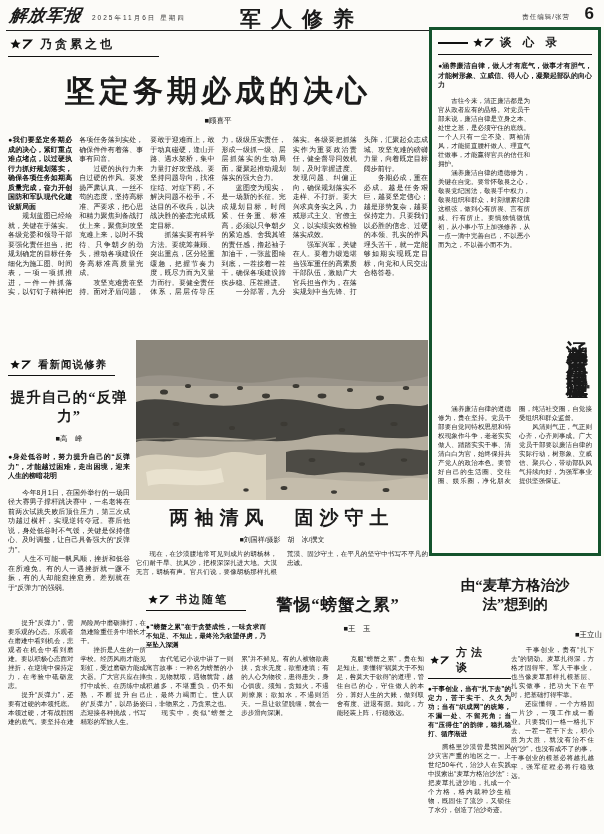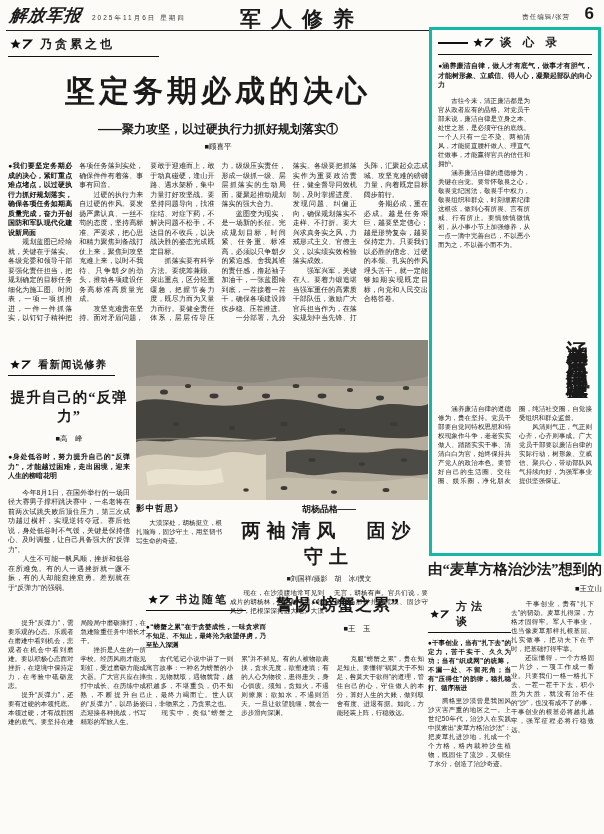--- a/index.html
+++ b/index.html
@@ -27,21 +27,21 @@
   .lead{font-weight:bold;color:#111;}
   
   .forum{position:absolute;left:8px;top:36px;width:420px;}
   .forum h1{margin:14px 0 0;text-align:center;font-size:30px;letter-spacing:4px;
             font-family:"Liberation Serif",serif;}
   .forum .sub{margin-top:9px;text-align:center;font-weight:bold;font-size:12px;}
   .forum .auth{margin-top:4px;text-align:center;font-size:7.5px;}
   .cols6{margin-top:9px;column-count:6;column-gap:7px;height:200px;overflow:hidden;}
   
   .talkbox{position:absolute;left:429px;top:27px;width:172px;height:529px;
-           border:3px solid #14b8a6;background:#fdfcf9;box-sizing:border-box;padding:5px 6px;}
+           border:3px solid #14532d;background:#fdfcf9;box-sizing:border-box;padding:5px 6px;}
   .talk-head{display:flex;align-items:center;gap:5px;border-bottom:1.5px solid #111;
              padding-bottom:4px;font-weight:bold;font-size:11.5px;letter-spacing:4px;}
   .talk-head .hl{width:30px;height:2px;background:#111;}
   .talk-lead{margin-top:6px;font-size:7px;line-height:9.5px;font-weight:bold;text-align:justify;word-break:break-all;}
   .talk-main{display:flex;margin-top:6px;height:302px;overflow:hidden;}
   .talk-bodyL{width:92px;overflow:hidden;}
   .vwrap{flex:1;display:flex;justify-content:flex-end;writing-mode:vertical-rl;padding-top:4px;}
   .vhead{font-size:22px;font-weight:bold;letter-spacing:5px;font-family:"Liberation Serif",serif;}
   .vauth{font-size:7px;margin-top:6px;letter-spacing:2px;color:#333;margin-left:4px;}
   .talk-bottom{margin-top:6px;column-count:2;column-gap:8px;height:158px;overflow:hidden;}
@@ -71,21 +71,21 @@
   .crab-top{display:flex;align-items:flex-start;gap:6px;}
   .crab-top .sec{flex:0 0 auto;padding-right:18px;}
   .crab h2{flex:1;margin:2px 0 0;text-align:center;font-size:16.5px;letter-spacing:1px;
            font-family:"Liberation Serif",serif;}
   .crab-mid{display:flex;margin-top:6px;gap:24px;}
   .crab-mid .lead{width:120px;font-size:6.5px;line-height:9px;text-align:justify;word-break:break-all;}
   .crab-mid .auth{flex:1;text-align:center;font-size:7.5px;padding-top:2px;}
   .crab-body{margin-top:5px;column-count:3;column-gap:8px;height:168px;overflow:hidden;}
   
   .method{position:absolute;left:428px;top:560px;width:174px;}
-  .method h2{margin:0;text-align:center;font-size:14.5px;letter-spacing:0;
+  .method h2{margin:16px;text-align:center;font-size:14.5px;letter-spacing:0;
              font-family:"Liberation Serif",serif;}
   .method .auth{margin-top:5px;text-align:right;font-size:7.5px;}
   .mrow{display:flex;gap:0;margin-top:5px;height:230px;overflow:hidden;}
   .mcol{width:83px;overflow:hidden;}
   .method .sec{font-size:11px;padding-right:16px;margin-bottom:5px;letter-spacing:4px;}
   .method .lead{font-size:6.5px;line-height:9px;text-align:justify;word-break:break-all;margin-bottom:4px;}
 </style>
 </head>
 <body>
 
@@ -102,21 +102,20 @@
 
   <div class="forum">
     <div class="sec">
       <svg viewBox="0 0 26 14" width="24" height="13">
           <polygon points="6,1 7.7,4.7 11.6,5 8.6,7.5 9.5,11.3 6,9.2 2.5,11.3 3.4,7.5 0.4,5 4.3,4.7" fill="#111"></polygon>
           <path d="M14 2.5 h9 l-7 7 M14.5 11.5 l8.5 -8.5" stroke="#111" stroke-width="1.7" fill="none"></path>
         </svg>
       <span>乃贪累之也</span>
     </div>
     <h1>坚定务期必成的决心</h1>
-    <div class="sub">——聚力攻坚，以过硬执行力抓好规划落实①</div>
     <div class="auth">■顾喜平</div>
     <div class="cols6">
       <div class="bt lead">●我们要坚定务期必成的决心，紧盯重点难点堵点，以过硬执行力抓好规划落实，确保各项任务如期高质量完成，奋力开创国防和军队现代化建设新局面</div>
       <div class="bt">　　规划蓝图已经绘就，关键在于落实。各级党委和领导干部要强化责任担当，把规划确定的目标任务细化为施工图、时间表，一项一项抓推进，一件一件抓落实，以钉钉子精神把各项任务落到实处，确保件件有着落、事事有回音。
 　　过硬的执行力来自过硬的作风。要发扬严肃认真、一丝不苟的态度，坚持高标准、严要求，把心思和精力聚焦到备战打仗上来，聚焦到攻坚克难上来，以时不我待、只争朝夕的劲头，推动各项建设任务高标准高质量完成。
 　　攻坚克难贵在坚持。面对矛盾问题，要敢于迎难而上，敢于动真碰硬，逢山开路、遇水架桥，集中力量打好攻坚战。要坚持问题导向，找准症结、对症下药，不解决问题不松手，不达目的不收兵，以决战决胜的姿态完成既定目标。
 　　抓落实要有科学方法。要统筹兼顾、突出重点，区分轻重缓急，把握节奏力度，既尽力而为又量力而行。要健全责任体系，层层传导压力，级级压实责任，形成一级抓一级、层层抓落实的生动局面，凝聚起推动规划落实的强大合力。
 　　蓝图变为现实，是一场新的长征。完成规划目标，时间紧、任务重、标准高，必须以只争朝夕的紧迫感、舍我其谁的责任感，撸起袖子加油干，一张蓝图绘到底，一茬接着一茬干，确保各项建设蹄疾步稳、压茬推进。
 　　一分部署，九分落实。各级要把抓落实作为重要政治责任，健全督导问效机制，及时掌握进度、发现问题、纠偏正向，确保规划落实不走样、不打折。要大兴求真务实之风，力戒形式主义、官僚主义，以实绩实效检验落实成效。
 　　强军兴军，关键在人。要着力锻造堪当强军重任的高素质干部队伍，激励广大官兵担当作为，在落实规划中当先锋、打头阵，汇聚起众志成城、攻坚克难的磅礴力量，向着既定目标阔步前行。
@@ -195,26 +194,21 @@
         <ellipse cx="226" cy="124" rx="3" ry="1.8"></ellipse>
           <ellipse cx="268" cy="120" rx="3.2" ry="1.8"></ellipse>
         <ellipse cx="148" cy="148" rx="3.4" ry="2"></ellipse>
           <ellipse cx="198" cy="152" rx="3" ry="1.8"></ellipse>
         <ellipse cx="250" cy="150" rx="3.4" ry="2"></ellipse>
           <ellipse cx="110" cy="150" rx="2.8" ry="1.8"></ellipse>
       </g>
       <path d="M0,100 C40,94 90,106 140,98" stroke="#7d796e" stroke-width="1.4" fill="none"></path>
     </svg>
     <div class="pbelow">
-      <div class="pleft">
-        <div class="plabel">影中哲思》</div>
-        <div class="pside bt bt-sm">　　大漠深处，胡杨挺立，根扎瀚海，固沙守土，用坚韧书写生命的奇迹。</div>
-      </div>
       <div class="pright">
-        <div class="kicker">胡杨品格——</div>
         <h2>两袖清风　固沙守土</h2>
         <div class="byline">■刘国祥/摄影　胡　冰/撰文</div>
         <div class="pcap bt bt-sm">　　现在，在沙漠腹地常可见到成片的胡杨林，它们耐干旱、抗风沙，把根深深扎进大地。大漠无言，胡杨有声。官兵们说，要像胡杨那样扎根荒漠、固沙守土，在平凡的坚守中书写不平凡的忠诚。</div>
       </div>
     </div>
   </div>
 
   <div class="crab">
     <div class="crab-top">
       <div class="sec" style="font-size:11px;letter-spacing:2px;">

